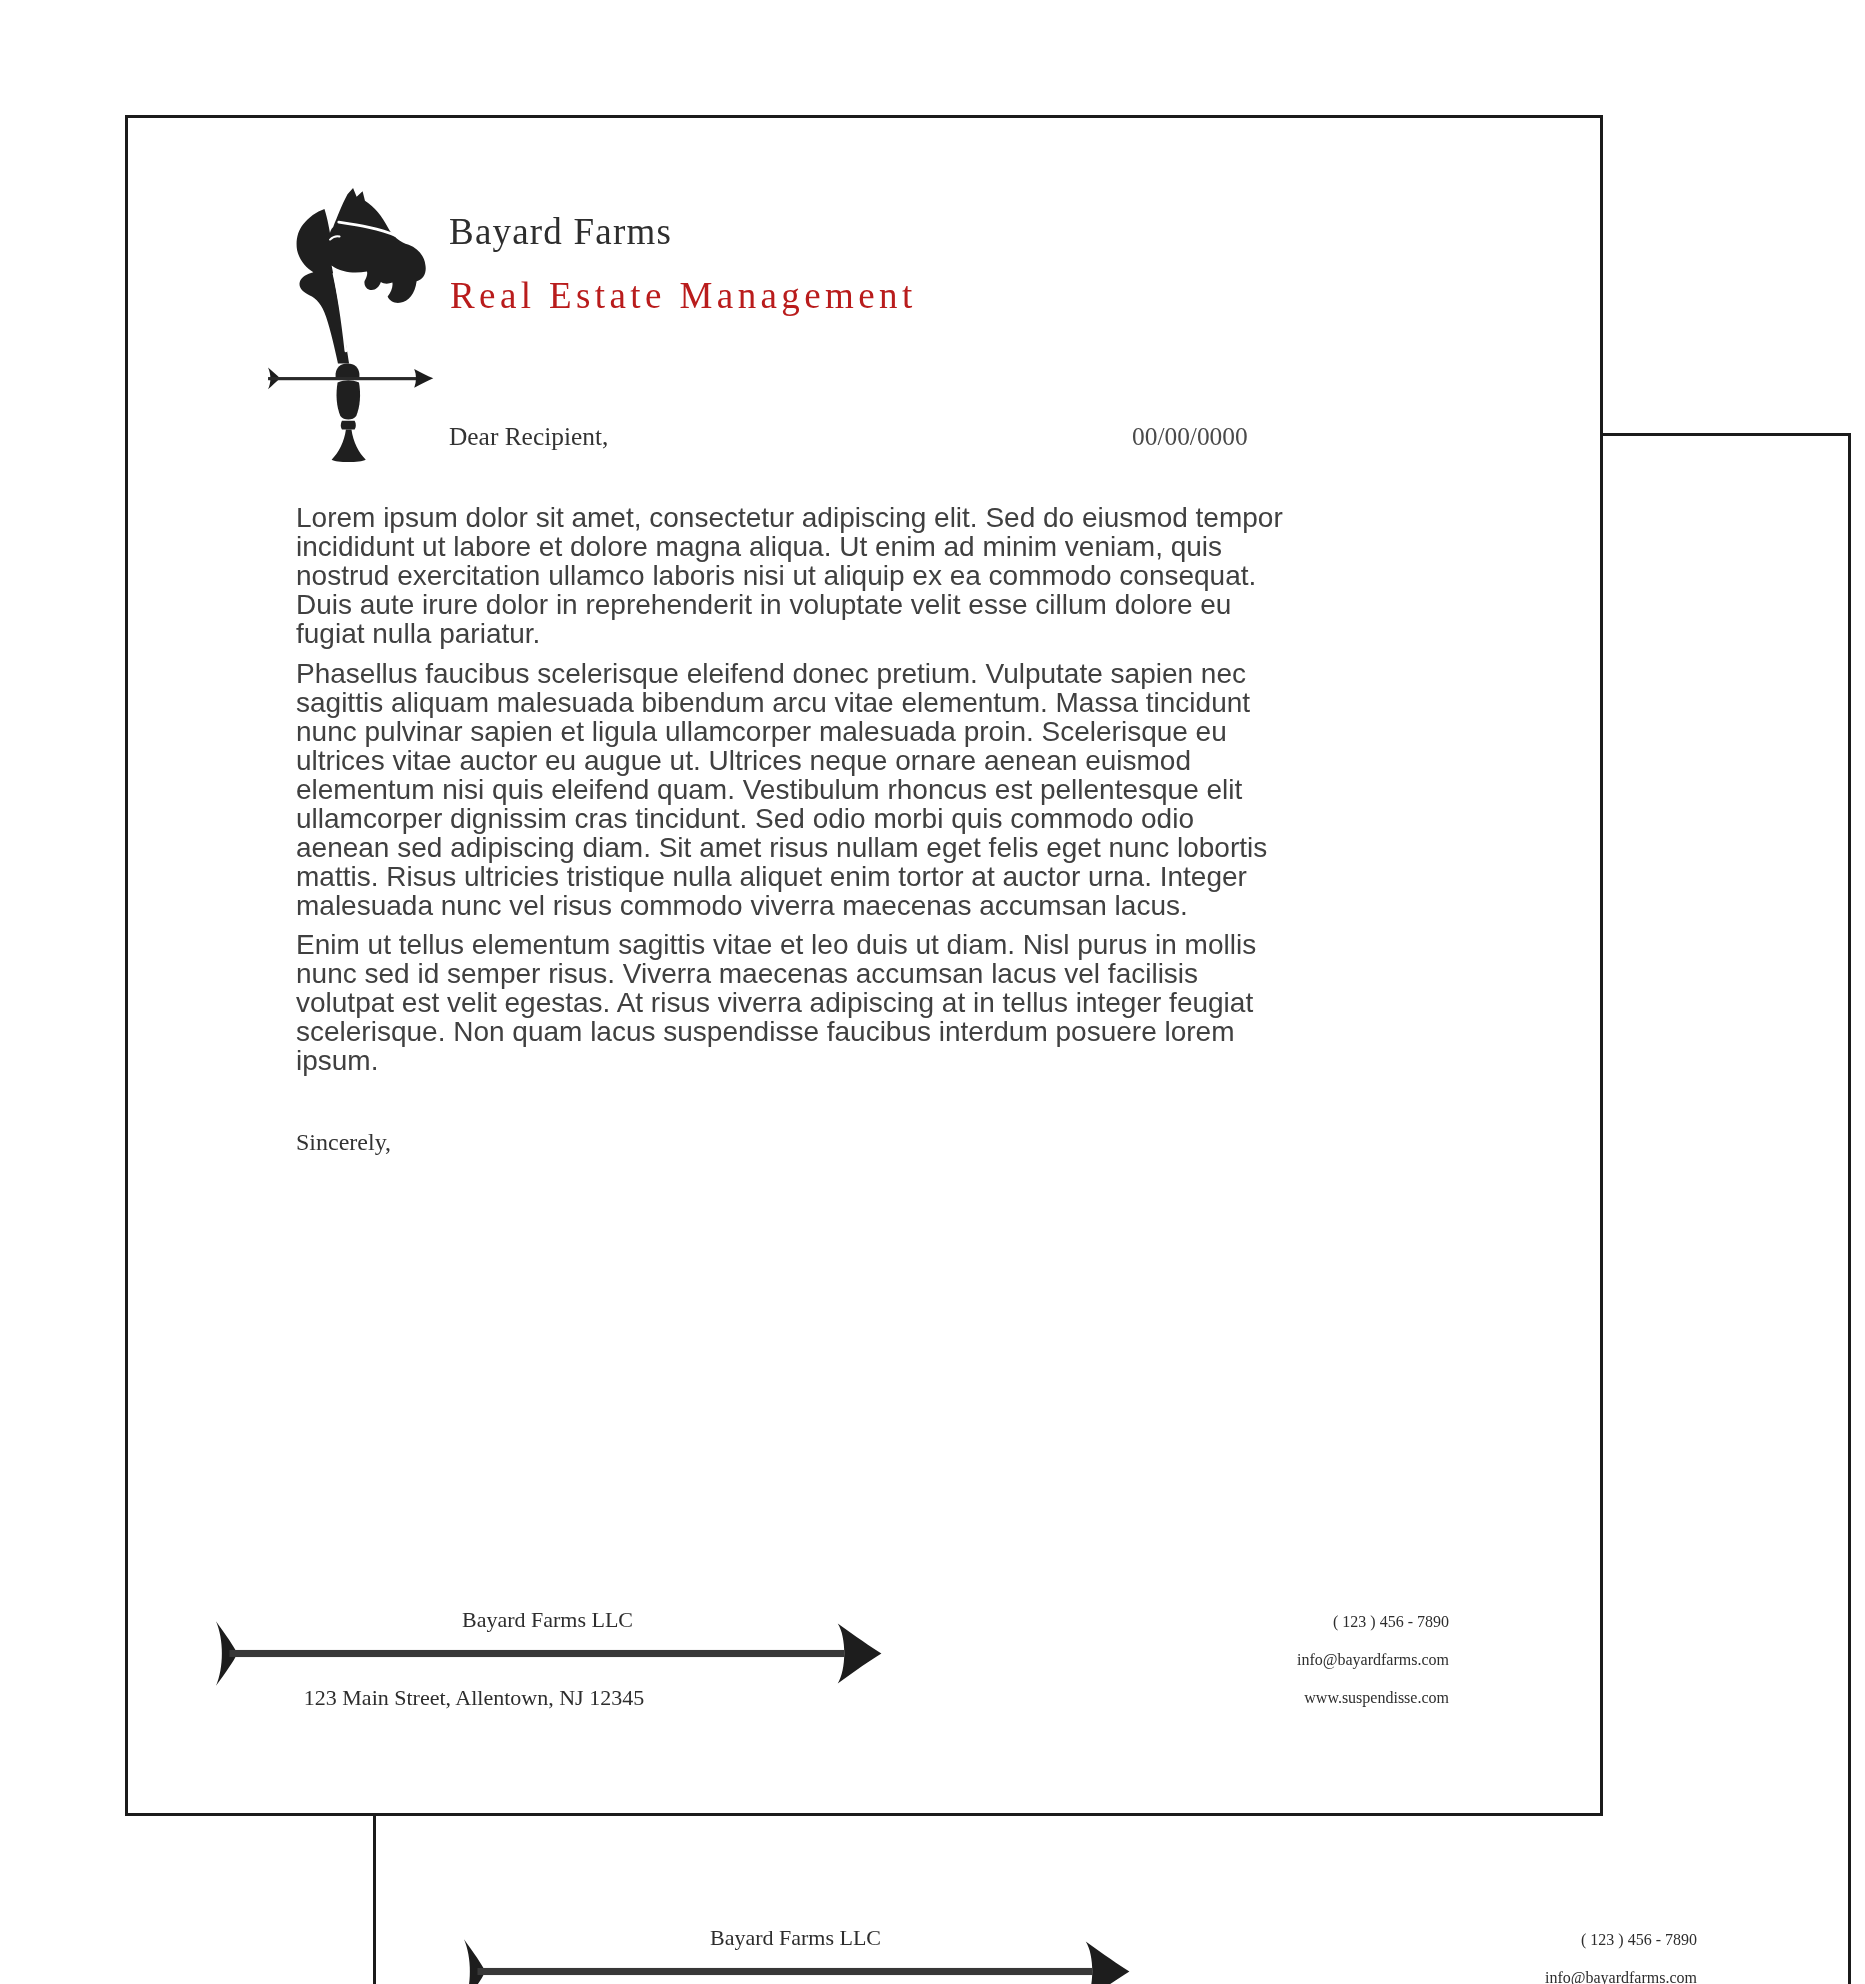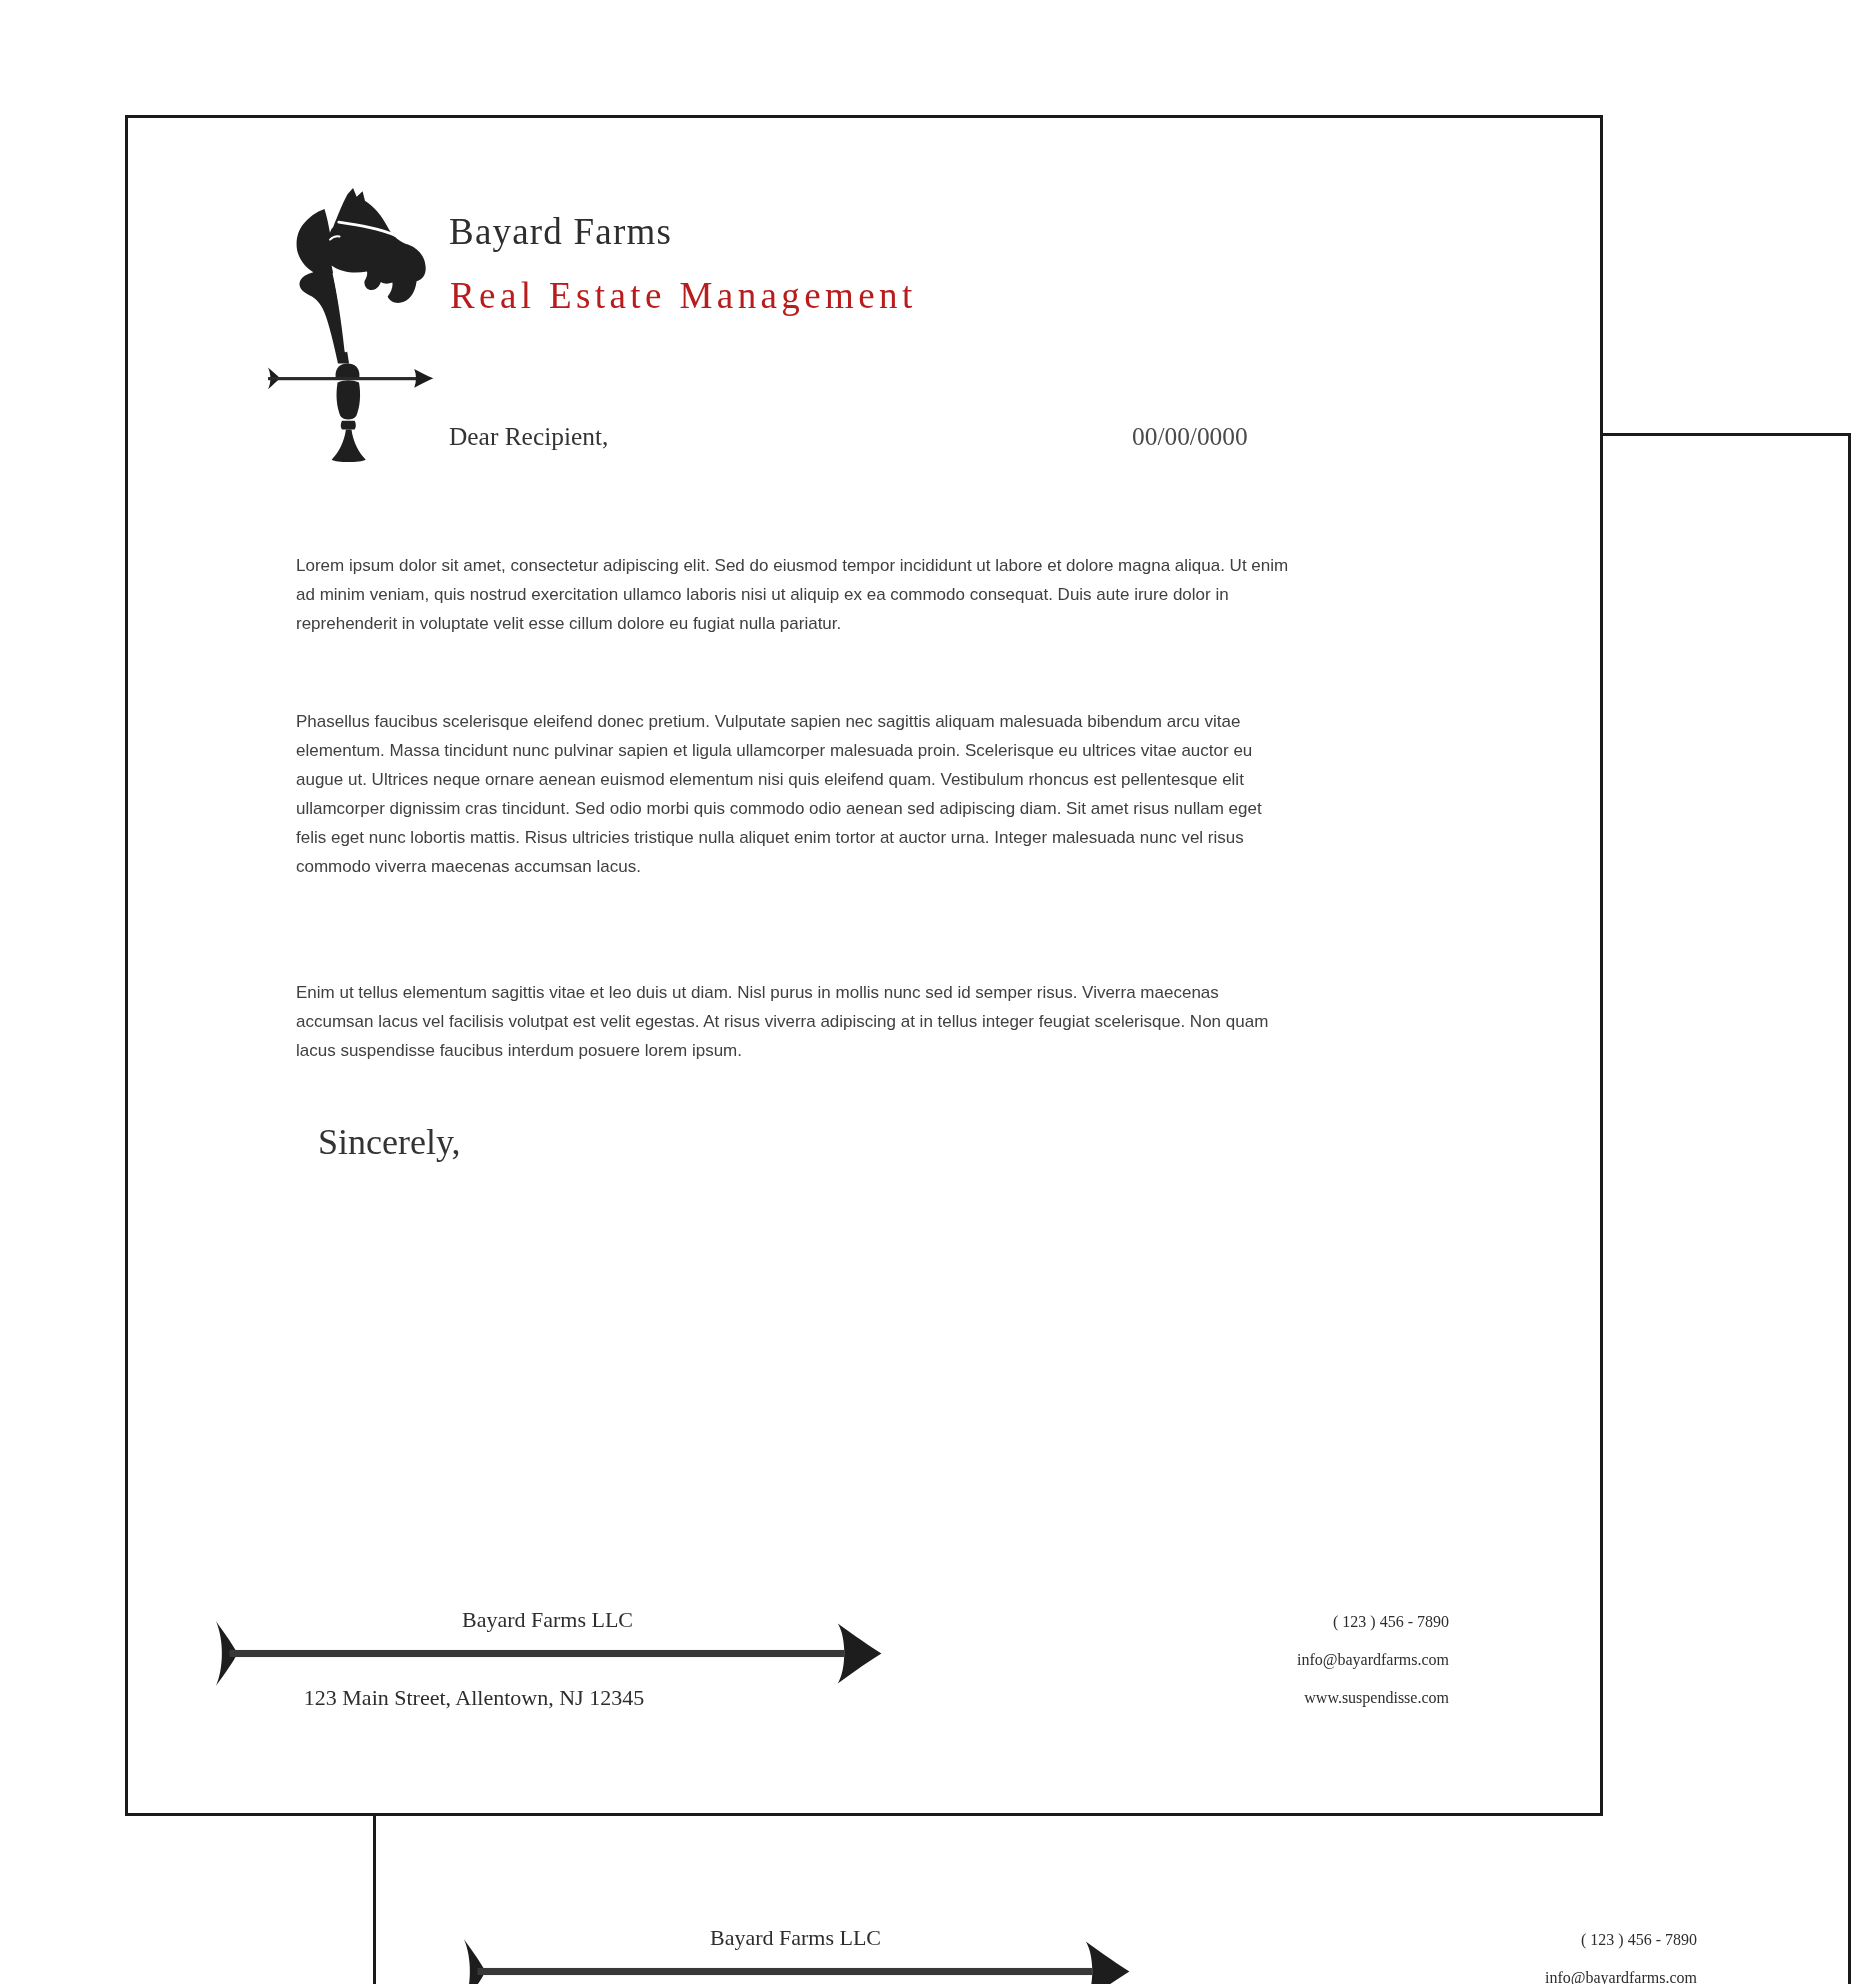--- a/index.html
+++ b/index.html
@@ -71,38 +71,36 @@
     line-height: 31px;
     color: #4a4a4a;
     white-space: nowrap;
   }
 
   .body-copy {
     position: absolute;
     left: 168px;
     width: 996px;
     font-family: "Liberation Sans", "DejaVu Sans", sans-serif;
-    font-size: 17px;
+    font-size: 28px;
     line-height: 29px;
     color: #404040;
     letter-spacing: 0px;
-    margin-top: 48px;
   }
   .para-1 { top: 385px; }
   .para-2 { top: 541px; }
   .para-3 { top: 812px; }
 
   .closing {
     position: absolute;
     left: 168px;
     top: 1008px;
-    font-size: 36px;
+    font-size: 24px;
     line-height: 32px;
     color: #333333;
-    margin-left: 22px;
   }
 
   .footer-company {
     position: absolute;
     left: 84px;
     width: 671px;
     top: 1488px;
     font-size: 22px;
     line-height: 28px;
     text-align: center;

